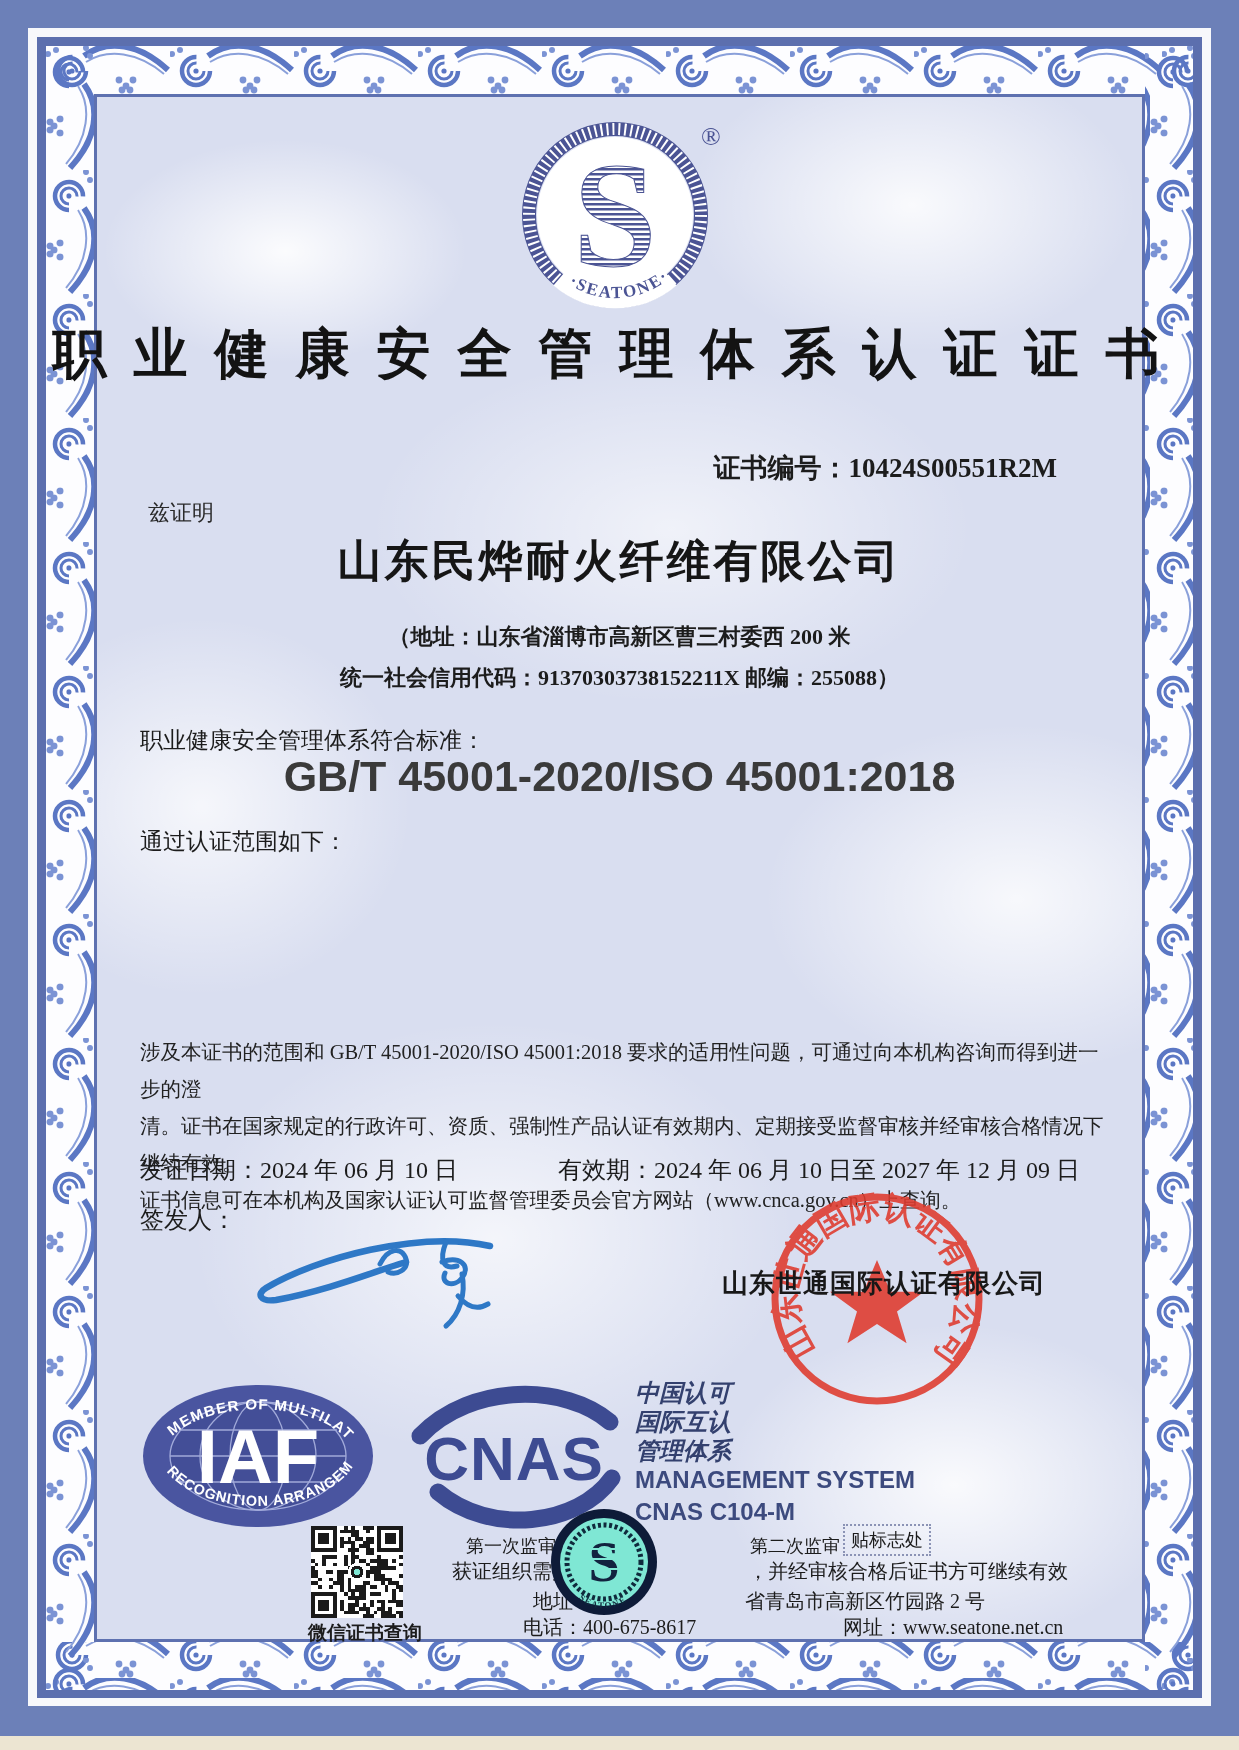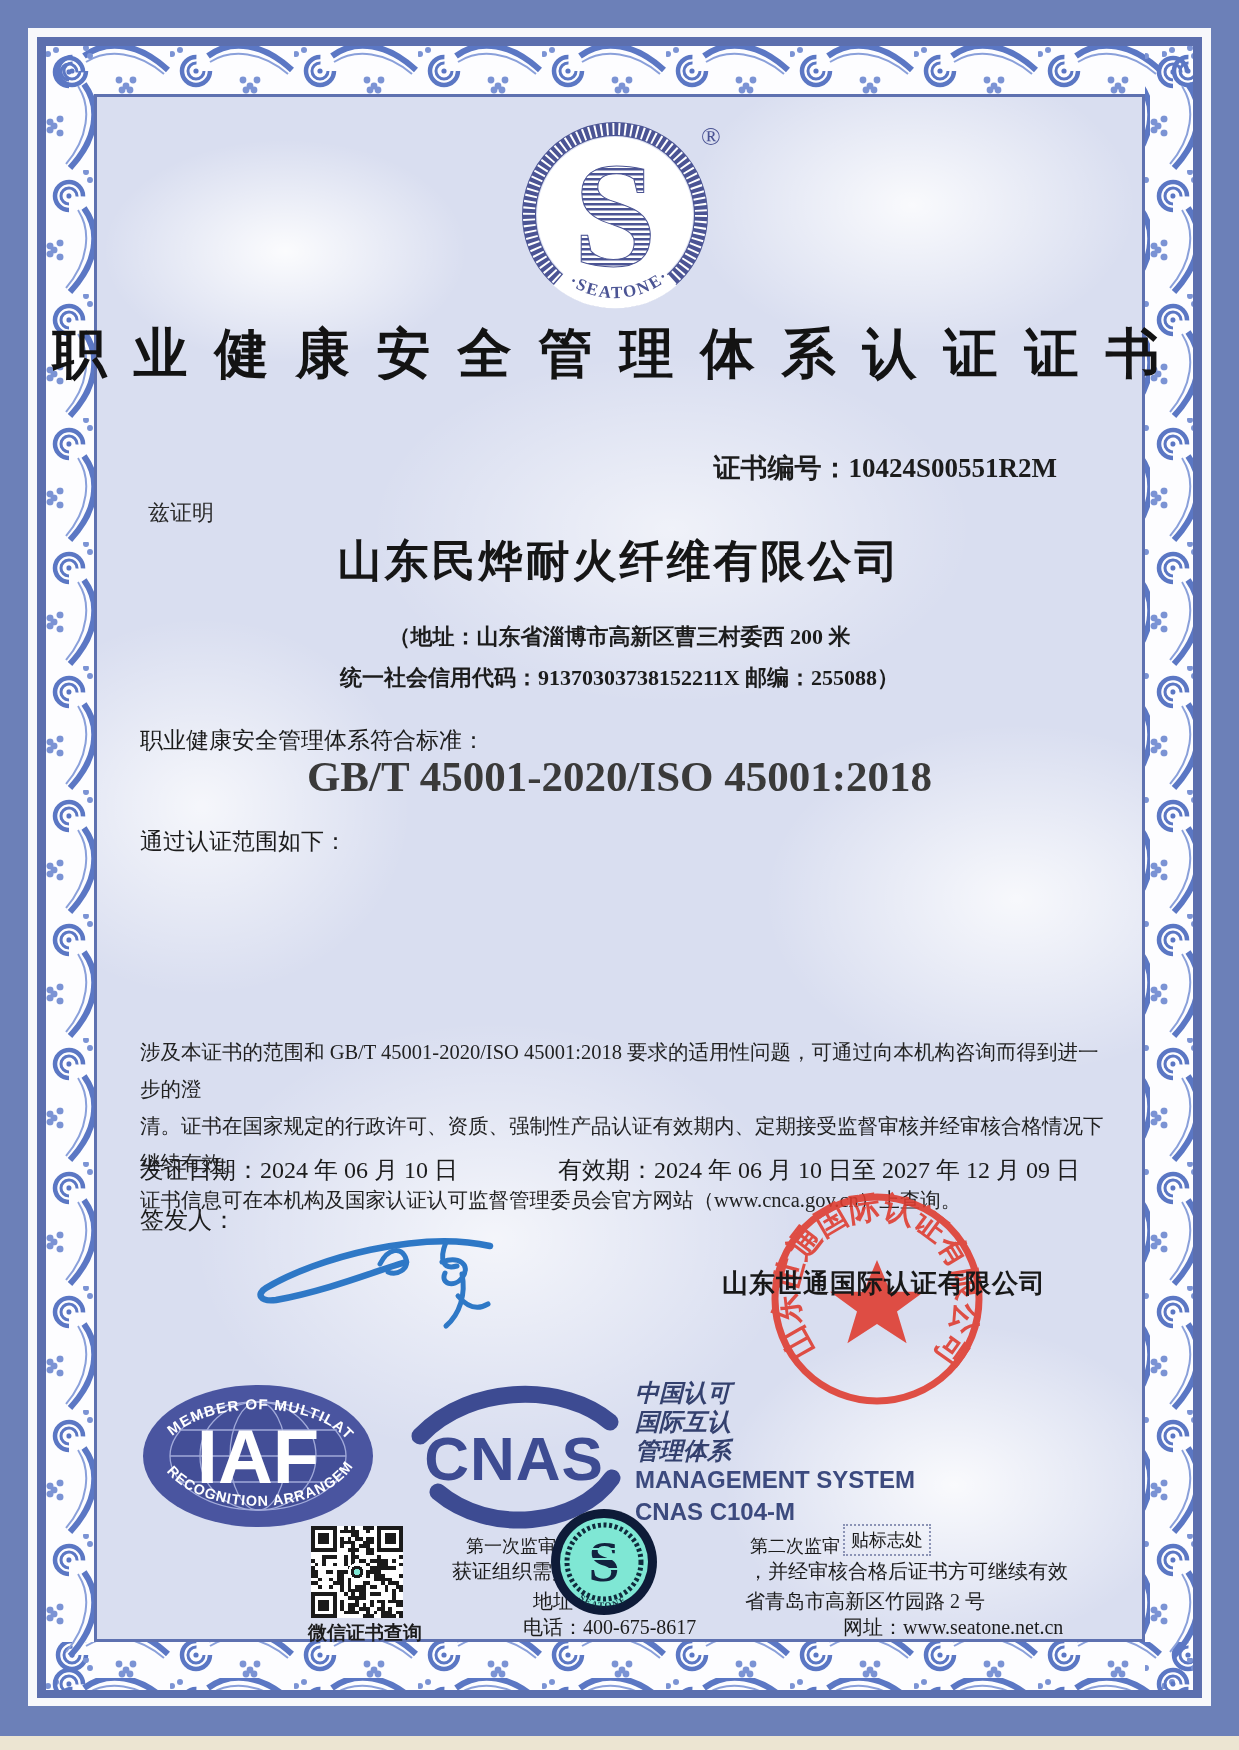--- a/index.html
+++ b/index.html
@@ -25,21 +25,21 @@
   
   .title{left:0;right:0;top:318px;text-align:center;font-size:54px;font-weight:700;letter-spacing:27px;color:#131313;}
   .certno{right:182px;top:450px;font-size:27px;font-weight:700;}
   .certify{left:148px;top:498px;font-size:22px;color:#2a2a2a;}
   .company{left:0;right:0;top:532px;text-align:center;font-size:44px;font-weight:700;
            font-family:Liberation Sans, sans-serif;letter-spacing:3px;color:#161616;}
   .addr1{left:0;right:0;top:622px;text-align:center;font-size:22px;font-weight:600;}
   .addr2{left:0;right:0;top:663px;text-align:center;font-size:22px;font-weight:600;}
   .stdlabel{left:140px;top:713px;font-size:23px;margin-top:12px;}
   .standard{left:0;right:0;top:752px;text-align:center;font-size:43px;font-weight:600;color:#3a3a3a;
-            font-family:Liberation Serif, serif;}
+            font-family:Liberation Sans, sans-serif;}
   .scopelabel{left:140px;top:826px;font-size:23px;}
   .scope{left:112px;right:112px;top:886px;text-align:center;font-size:26px;font-weight:600;line-height:40px;color:#141414;}
   .fineprint{left:140px;right:120px;top:1034px;font-size:20.5px;line-height:37px;color:#222;}
   .dates1{left:140px;top:1154px;font-size:24px;}
   .dates2{left:558px;top:1154px;font-size:24px;}
   .signer{left:140px;top:1204px;font-size:24px;}
   .issuerline{left:722px;top:1266px;font-size:26px;font-weight:600;color:#181818;letter-spacing:1px;z-index:5;}
   .cnasblock{left:635px;top:1378px;font-size:24px;font-weight:700;line-height:29px;color:#33406e;
              font-family:"Liberation Sans","DejaVu Sans",sans-serif;font-style:italic;}
   .cnasen{left:635px;top:1466px;font-size:24px;font-weight:700;color:#3c4a7e;

